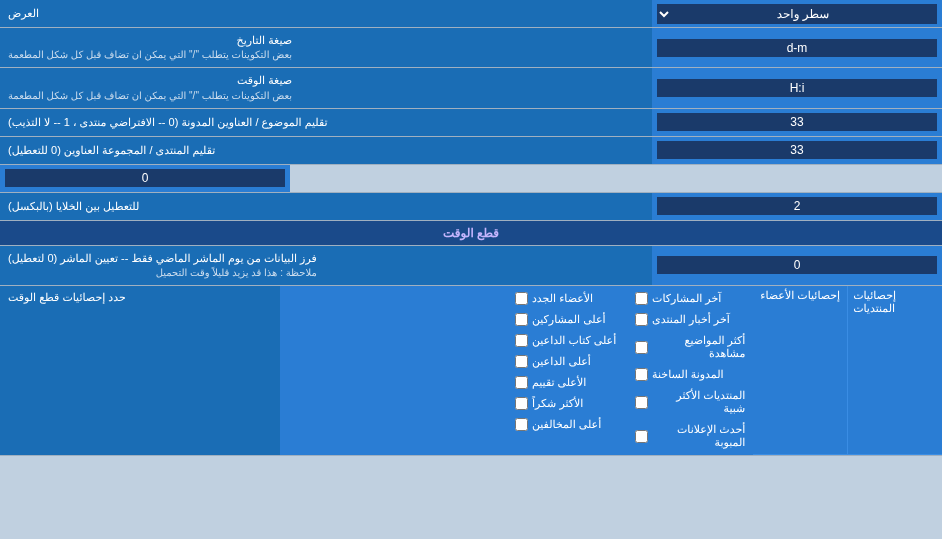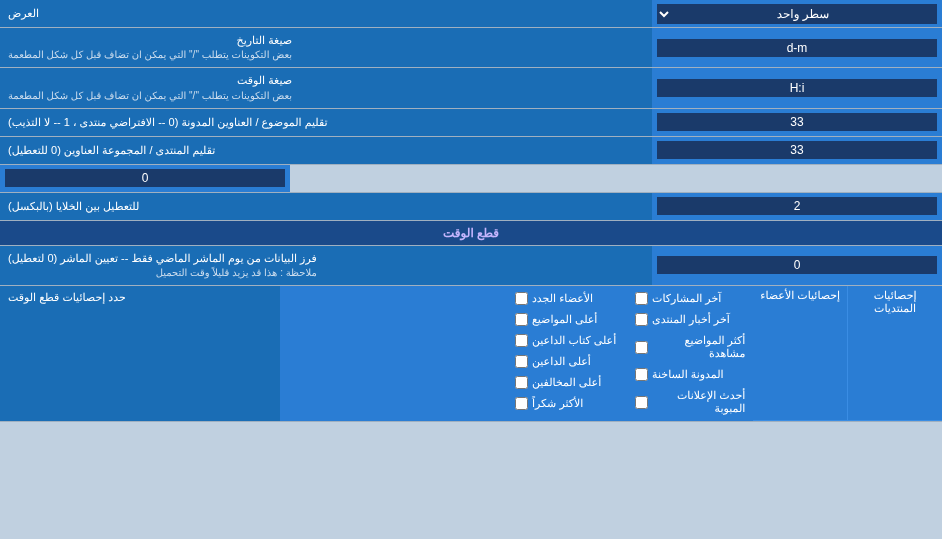--- a/index.html
+++ b/index.html
@@ -251,70 +251,78 @@
   </div>
 
   <div class="bottom-area">
     <div class="bottom-right-label">
       <span>حدد إحصائيات قطع الوقت</span>
     </div>
     <div class="bottom-checkboxes">
 
       <div style="display:flex; flex-direction:row-reverse; background:#2a7dd4; border-bottom:1px solid #3a8de4;">
         <div style="flex:1; text-align:center; color:#fff; padding:3px 5px; font-size:11px; border-right:1px solid #3a8de4;">إحصائيات الأعضاء</div>
-        <div style="flex:1; text-align:center; color:#fff; padding:3px 5px; font-size:11px;">إحصائيات المنتديات</div>
+        <div style="flex:1; text-align:left; color:#fff; padding:3px 5px; font-size:11px;">إحصائيات المنتديات</div>
       </div>
 
       <div class="checkbox-grid">
 
         <div class="grid-col">
           <div class="checkbox-item">
             <span>الأعضاء الجدد</span>
             <input type="checkbox" style="">
           </div>
           <div class="checkbox-item">
-            <span>أعلى المواضيع</span>
+            <span>أعلى المشاركين</span>
             <input type="checkbox" style="">
           </div>
           <div class="checkbox-item">
             <span>أعلى كتاب الداعين</span>
             <input type="checkbox" style="">
           </div>
           <div class="checkbox-item">
             <span>أعلى الداعين</span>
             <input type="checkbox" style="">
           </div>
           <div class="checkbox-item">
+            <span>الأعلى تقييم</span>
+            <input type="checkbox" style="">
+          </div>
+          <div class="checkbox-item">
+            <span>الأكثر شكراً</span>
+            <input type="checkbox" style="">
+          </div>
+          <div class="checkbox-item">
             <span>أعلى المخالفين</span>
             <input type="checkbox" style="">
           </div>
-          <div class="checkbox-item">
-            <span>الأكثر شكراً</span>
-            <input type="checkbox" style="">
-          </div>
         </div>
 
         <div class="grid-col">
           <div class="checkbox-item">
             <span>آخر المشاركات</span>
             <input type="checkbox" style="">
           </div>
           <div class="checkbox-item">
             <span>آخر أخبار المنتدى</span>
             <input type="checkbox" style="">
           </div>
           <div class="checkbox-item">
             <span>أكثر المواضيع مشاهدة</span>
             <input type="checkbox" style="">
           </div>
           <div class="checkbox-item">
             <span>المدونة الساخنة</span>
             <input type="checkbox" style="">
           </div>
           <div class="checkbox-item">
+            <span>المنتديات الأكثر شبية</span>
+            <input type="checkbox" style="">
+          </div>
+          <div class="checkbox-item">
             <span>أحدث الإعلانات المبوبة</span>
             <input type="checkbox" style="">
           </div>
         </div>
       </div>
     </div>
   </div>
 
 </div>
 

